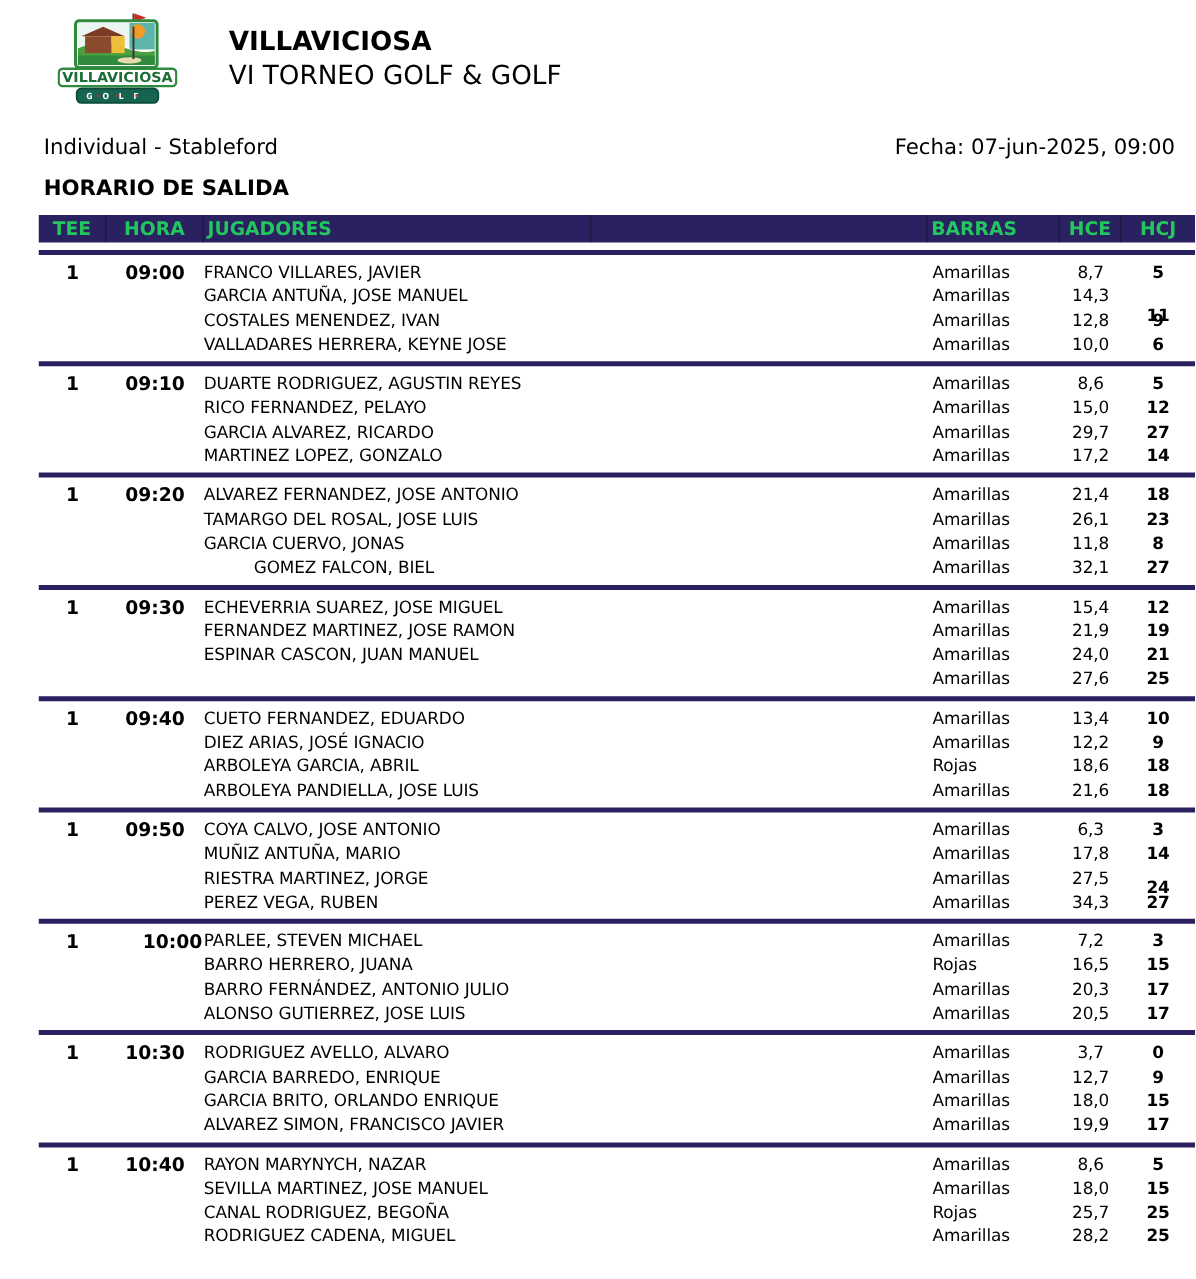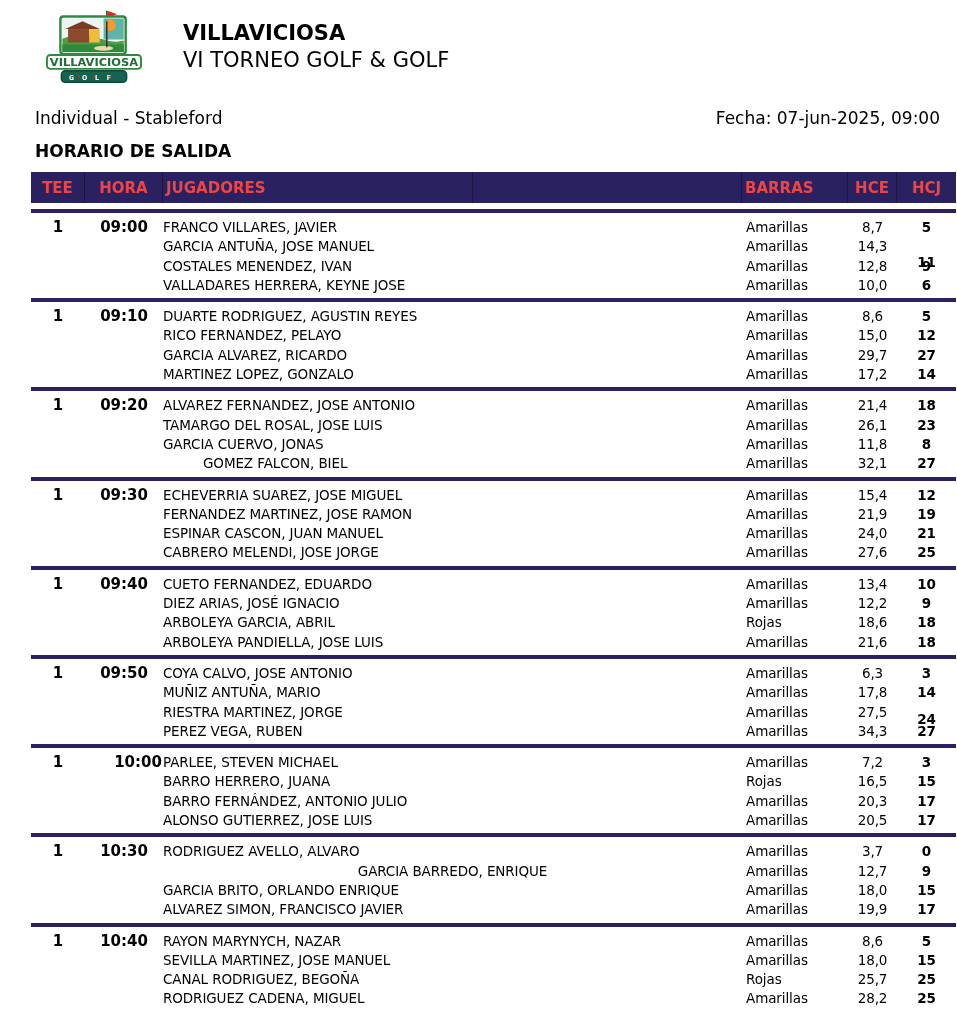--- a/index.html
+++ b/index.html
@@ -20,21 +20,21 @@
   
   .meta{display:flex;justify-content:space-between;align-items:baseline;
         padding:0 17px 0 35px;margin-top:8px;font-size:17px;}
 
   .section-title{padding-left:35px;margin-top:13px;font-size:17px;font-weight:bold;}
 
   
   .table{margin:11px 0 0 31px;width:925px;}
   .thead{
     display:grid;grid-template-columns:54px 78px 310px 1fr 106px 49px 59px;
-    background:#2a2161;color:#ef4444;height:31px;
+    background:#2a2161;color:#22c55e;height:22px;
     font-size:15px;font-weight:bold;margin-top:8px;
   }
   .th{display:flex;align-items:center;border-right:1px solid rgba(0,0,0,0.35);}
   .th:last-child{border-right:none;}
   .th.center{justify-content:center;}
   .th.left{padding-left:3px;}
 
   .group{
     display:grid;grid-template-columns:54px 78px 310px 1fr 106px 49px 59px;
     grid-auto-rows:19.3px;
@@ -177,21 +177,20 @@
           <div class="cell hce-cell" style="grid-area: 1 / 6;">15,4</div>
           <div class="cell hcj-cell" style="grid-area: 1 / 7;">12</div>
           <div class="cell name-cell" style="grid-area: 2 / 3 / auto / span 2;">FERNANDEZ MARTINEZ, JOSE RAMON</div>
           <div class="cell barras-cell" style="grid-area: 2 / 5;">Amarillas</div>
           <div class="cell hce-cell" style="grid-area: 2 / 6;">21,9</div>
           <div class="cell hcj-cell" style="grid-area: 2 / 7;">19</div>
           <div class="cell name-cell" style="grid-area: 3 / 3 / auto / span 2;">ESPINAR CASCON, JUAN MANUEL</div>
           <div class="cell barras-cell" style="grid-area: 3 / 5;">Amarillas</div>
           <div class="cell hce-cell" style="grid-area: 3 / 6;">24,0</div>
           <div class="cell hcj-cell" style="grid-area: 3 / 7;">21</div>
-          <div class="cell name-cell" style="grid-area: 4 / 3 / auto / span 2;">CABRERO MELENDI, JOSE JORGE</div>
           <div class="cell barras-cell" style="grid-area: 4 / 5;">Amarillas</div>
           <div class="cell hce-cell" style="grid-area: 4 / 6;">27,6</div>
           <div class="cell hcj-cell" style="grid-area: 4 / 7;">25</div>
         </div>
         <div class="group">
           <div class="cell tee-cell" style="grid-area: 1 / 1;">1</div>
           <div class="cell hora-cell" style="grid-area: 1 / 2;">09:40</div>
           <div class="cell name-cell" style="grid-area: 1 / 3 / auto / span 2;">CUETO FERNANDEZ, EDUARDO</div>
           <div class="cell barras-cell" style="grid-area: 1 / 5;">Amarillas</div>
           <div class="cell hce-cell" style="grid-area: 1 / 6;">13,4</div>
@@ -249,21 +248,21 @@
           <div class="cell hce-cell" style="grid-area: 4 / 6;">20,5</div>
           <div class="cell hcj-cell" style="grid-area: 4 / 7;">17</div>
         </div>
         <div class="group">
           <div class="cell tee-cell" style="grid-area: 1 / 1;">1</div>
           <div class="cell hora-cell" style="grid-area: 1 / 2;">10:30</div>
           <div class="cell name-cell" style="grid-area: 1 / 3 / auto / span 2;">RODRIGUEZ AVELLO, ALVARO</div>
           <div class="cell barras-cell" style="grid-area: 1 / 5;">Amarillas</div>
           <div class="cell hce-cell" style="grid-area: 1 / 6;">3,7</div>
           <div class="cell hcj-cell" style="grid-area: 1 / 7;">0</div>
-          <div class="cell name-cell" style="grid-area: 2 / 3 / auto / span 2; text-align: center;">GARCIA BARREDO, ENRIQUE</div>
+          <div class="cell name-cell" style="grid-area: 2 / 3 / auto / span 2;">GARCIA BARREDO, ENRIQUE</div>
           <div class="cell barras-cell" style="grid-area: 2 / 5;">Amarillas</div>
           <div class="cell hce-cell" style="grid-area: 2 / 6;">12,7</div>
           <div class="cell hcj-cell" style="grid-area: 2 / 7;">9</div>
           <div class="cell name-cell" style="grid-area: 3 / 3 / auto / span 2;">GARCIA BRITO, ORLANDO ENRIQUE</div>
           <div class="cell barras-cell" style="grid-area: 3 / 5;">Amarillas</div>
           <div class="cell hce-cell" style="grid-area: 3 / 6;">18,0</div>
           <div class="cell hcj-cell" style="grid-area: 3 / 7;">15</div>
           <div class="cell name-cell" style="grid-area: 4 / 3 / auto / span 2;">ALVAREZ SIMON, FRANCISCO JAVIER</div>
           <div class="cell barras-cell" style="grid-area: 4 / 5;">Amarillas</div>
           <div class="cell hce-cell" style="grid-area: 4 / 6;">19,9</div>

